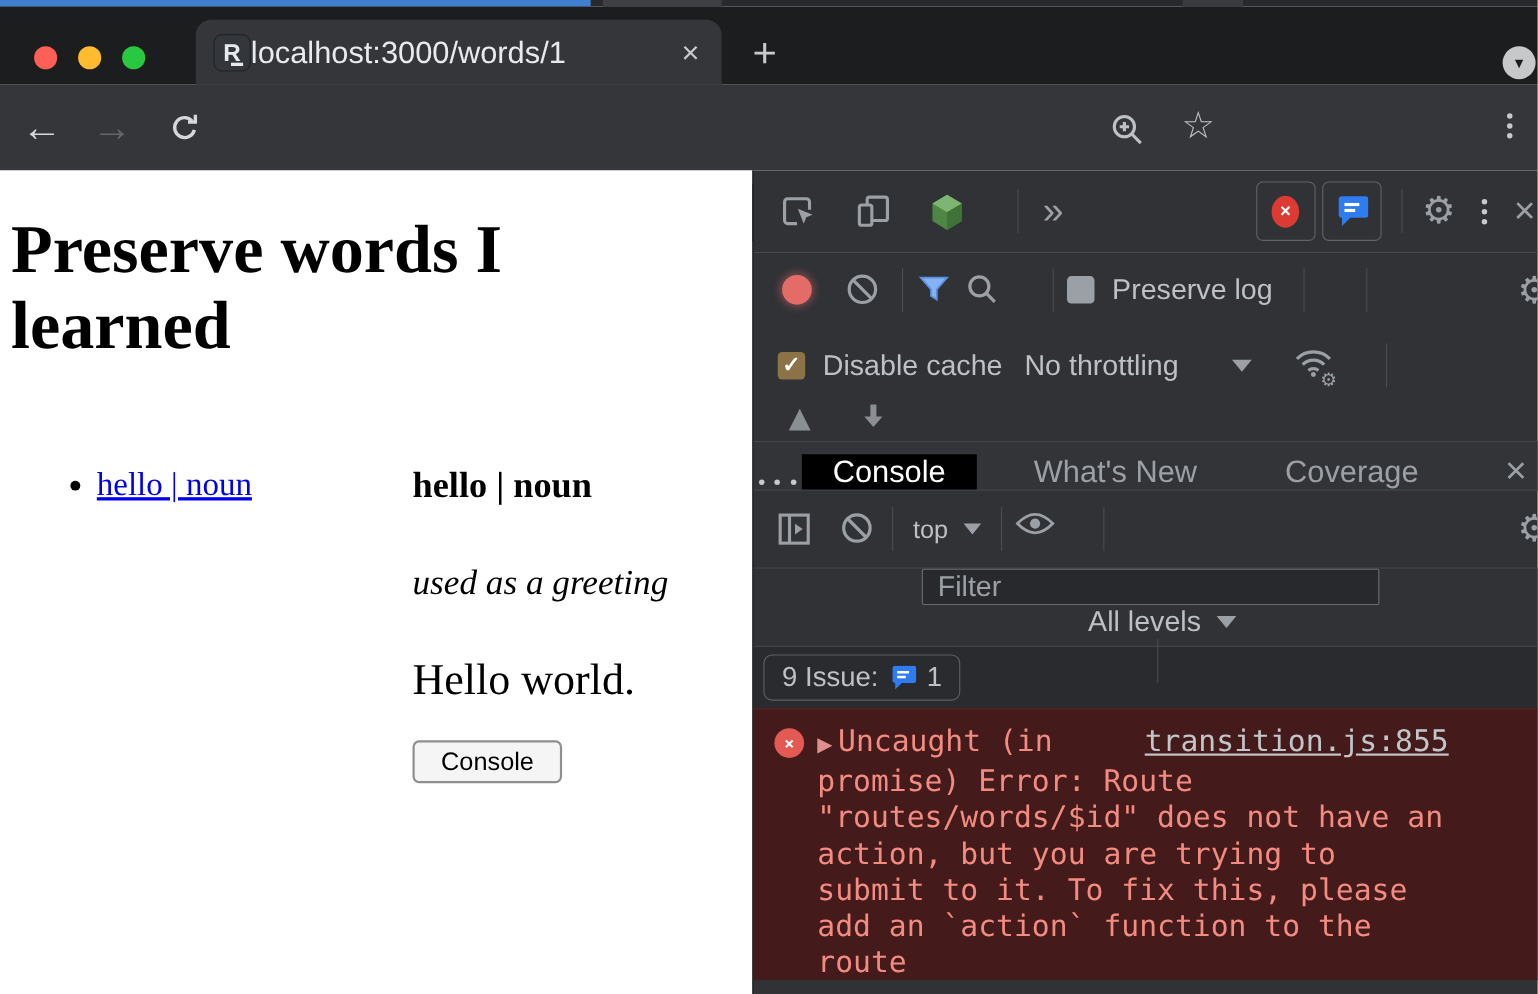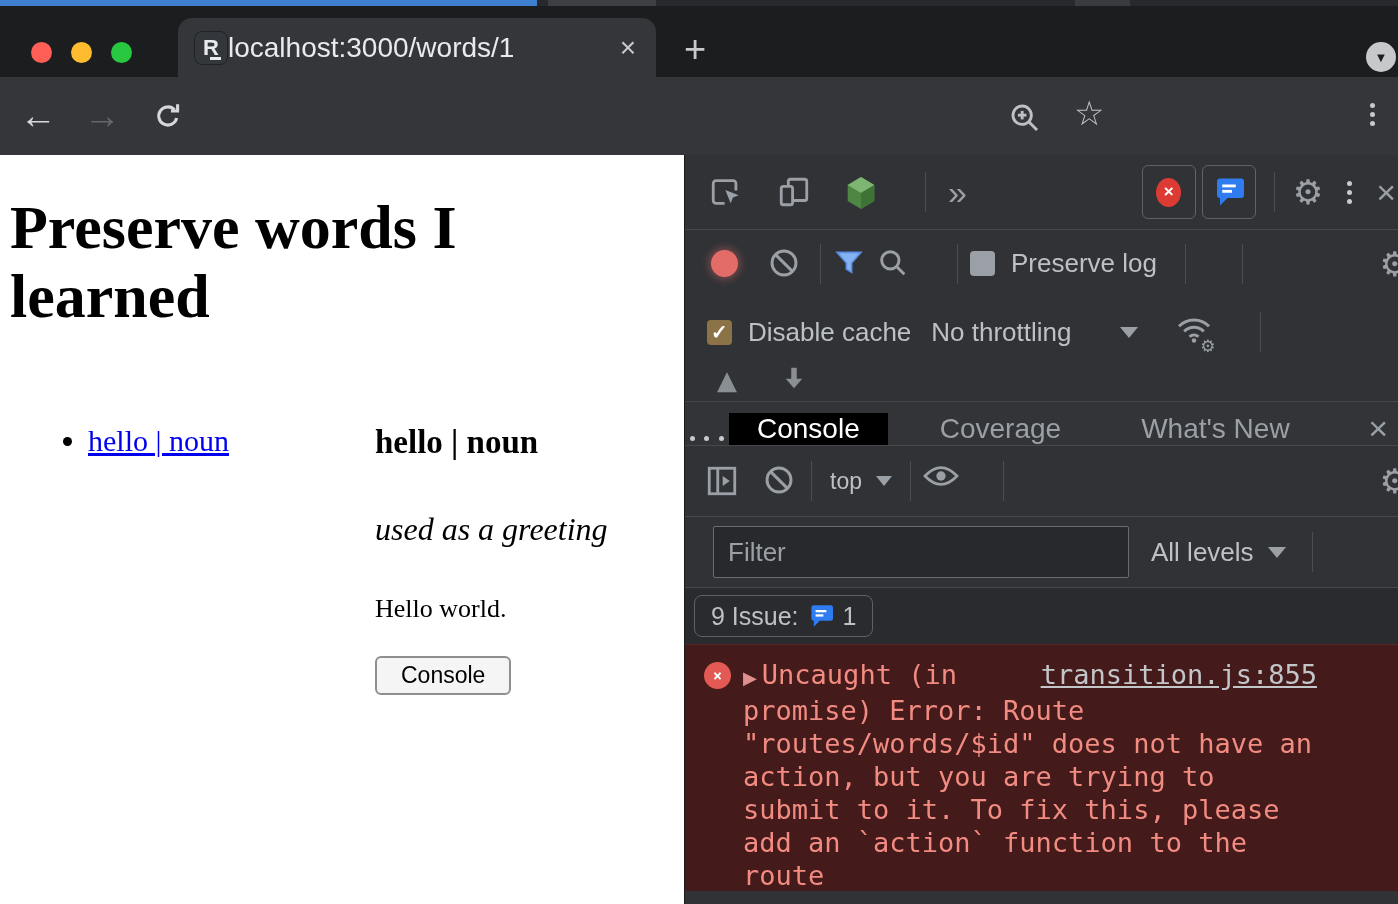--- a/index.html
+++ b/index.html
@@ -62,21 +62,21 @@
               border-left:1px solid #1a1a1a; color:#bdc1c6; font-size:26px; overflow:hidden; }
 
   
   .page h1 { font-size:62px; font-weight:bold; line-height:1.12; margin:38px 0 0 10px; width:540px; }
   .word-row { display:flex; margin-top:92px; }
   .word-list { width:375px; padding-left:88px; font-size:30px; }
   .word-list li { margin:0; }
   .word-list a { color:#0000ee; text-decoration:underline; }
   .word-detail h3 { font-size:33px; font-weight:bold; margin:0; }
   .word-def { font-style:italic; font-size:32px; margin-top:50px; }
-  .word-ex { font-size:26px; margin-top:46px; }
+  .word-ex { font-size:40px; margin-top:46px; }
   .delete-btn { margin-top:32px; font-family:"Liberation Sans", sans-serif; font-size:23px; color:#000;
                 background:#f5f5f5; border:2px solid #8f8f8f; border-radius:6px; padding:4px 24px; }
 
   
   .dt-row { display:flex; align-items:center; border-bottom:1px solid #47484b; position:relative; }
   .r1 { height:75px; padding-left:24px; }
   .r2 { height:67px; padding-left:26px; border-bottom:none; }
   .r3 { height:70px; padding-left:22px; border-bottom:none; }
   .r4 { height:34px; padding-left:32px; border-bottom:none; align-items:flex-start; }
   .vsep { width:1px; height:40px; background:#4b4d50; margin:0 12px; flex:none; }
@@ -105,21 +105,21 @@
   .drw-menu { width:44px; display:flex; align-items:center; justify-content:center; }
   .dtab { display:flex; align-items:center; padding:0 28px; font-size:28px; color:#9aa0a6; }
   .dtab.active { background:#000; color:#fff; }
   .dtab + .dtab { margin-left:24px; }
   .drawer-close { margin-left:auto; display:flex; align-items:center; padding-right:10px; }
 
   .ctb { height:71px; padding-left:20px; }
   .ctx-dd { display:flex; align-items:center; color:#bdc1c6; font-size:23px; margin:0 6px; }
   .ctx-dd .dd-caret { border-left-width:8px; border-right-width:8px; border-top-width:10px; }
 
-  .filter-row { height:71px; padding-left:28px; background:#303236; border-bottom:1px solid #47484b; }
+  .filter-row { height:71px; padding-left:8px; background:#303236; border-bottom:1px solid #47484b;flex-direction:column; }
   .filter-input { width:416px; height:52px; background:#28292c; border:1px solid #6b6c70; border-radius:2px;
                   color:#e8eaed; font-size:26px; padding:0 14px; outline:none;
                   font-family:"Liberation Sans", sans-serif; }
   .filter-input::placeholder { color:#9aa0a6; }
   .levels { margin-left:22px; display:flex; align-items:center; }
 
   .issue-row { height:56px; background:#2a2b2e; display:flex; align-items:center; padding-left:9px; }
   .issue-pill { display:flex; align-items:center; gap:10px; border:1px solid #606165; border-radius:8px;
                 height:42px; padding:0 16px; color:#bdc1c6; font-size:25px; }
 
@@ -318,22 +318,22 @@
       </svg>
     </div>
 
     <div class="drawer-tabs">
       <div class="drw-menu vdots">
           <span></span>
           <span></span>
           <span></span>
         </div>
       <div class="dtab active">Console</div>
+      <div class="dtab">What's New</div>
       <div class="dtab">Coverage</div>
-      <div class="dtab">What's New</div>
       <div class="drawer-close close-x">×</div>
     </div>
 
     <div class="dt-row ctb">
       <div class="icon-box" style="margin-right:24px;">
         <svg width="34" height="34" viewBox="0 0 24 24" fill="none" stroke="#9aa0a6" stroke-width="2">
           <rect x="3" y="3" width="18" height="18"></rect>
           <line x1="9" y1="3" x2="9" y2="21"></line>
           <path d="M12.5 8.5 l5 3.5 -5 3.5 z" fill="#9aa0a6" stroke="none"></path>
         </svg>

